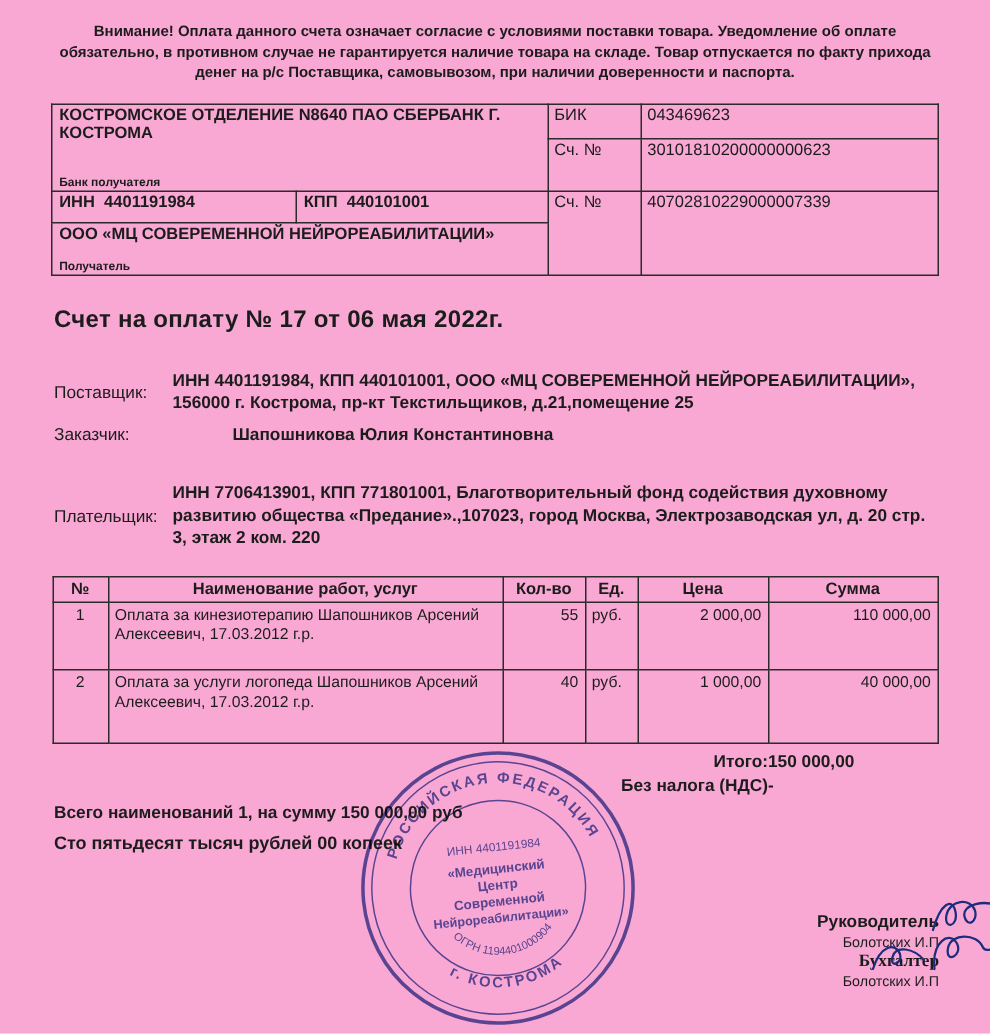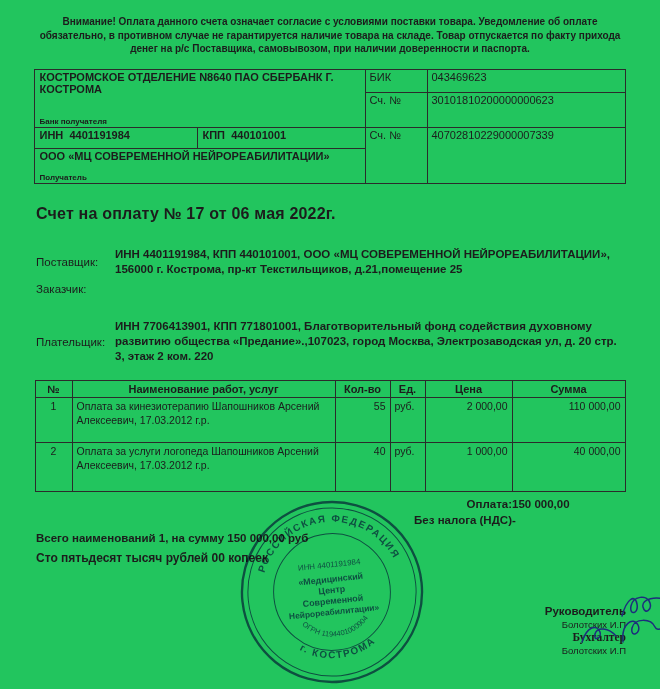--- a/index.html
+++ b/index.html
@@ -1,20 +1,20 @@
 <!DOCTYPE html>
 <html><head>
 <meta charset="utf-8">
 <style>
   html,body{margin:0;padding:0;background:#ececea;}
   .page{
     position:relative;
     width:660px;height:689px;
     margin:0 auto;
-    background:#22c55e;
+    background:#f9a8d4;
     font-family:"Liberation Sans", sans-serif;
     color:#1c1c1c;
     overflow:hidden;
   }
   .warning{
     width:596px;margin:15px auto 0;
     text-align:center;
     font-size:10px;font-weight:bold;line-height:1.35;
   }
   
@@ -136,20 +136,21 @@
     </table>
 
   <div class="title">Счет на оплату № 17 от 06 мая 2022г.</div>
 
   <div class="party supplier">
     <div class="party-label">Поставщик:</div>
     <div class="party-value">ИНН 4401191984, КПП 440101001, ООО «МЦ СОВЕРЕМЕННОЙ НЕЙРОРЕАБИЛИТАЦИИ», 156000 г. Кострома, пр-кт Текстильщиков, д.21,помещение 25</div>
   </div>
   <div class="party customer">
     <div class="party-label">Заказчик:</div>
+    <div class="party-value">Шапошникова Юлия Константиновна</div>
   </div>
   <div class="party payer">
     <div class="party-label">Плательщик:</div>
     <div class="party-value">ИНН 7706413901, КПП 771801001, Благотворительный фонд содействия духовному развитию общества «Предание».,107023, город Москва, Электрозаводская ул, д. 20 стр. 3, этаж 2 ком. 220</div>
   </div>
 
   <table class="items">
     <colgroup>
       <col style="width:37px">
         <col style="width:263px">
@@ -183,21 +184,21 @@
         <td class="ta-r">40</td>
         <td>руб.</td>
         <td class="ta-r">1 000,00</td>
         <td class="ta-r">40 000,00</td>
       </tr>
     </tbody>
   </table>
 
   <div class="totals">
     <div class="tot-row">
-      <span class="tot-label">Оплата:</span>
+      <span class="tot-label">Итого:</span>
       <span class="tot-value">150 000,00</span>
     </div>
     <div class="tot-row">
       <span class="tot-label">Без налога (НДС)</span>
       <span class="tot-value">-</span>
     </div>
   </div>
 
   <div class="sum-line1">Всего наименований 1, на сумму 150 000,00 руб</div>
   <div class="sum-line2">Сто пятьдесят тысяч рублей 00 копеек</div>

